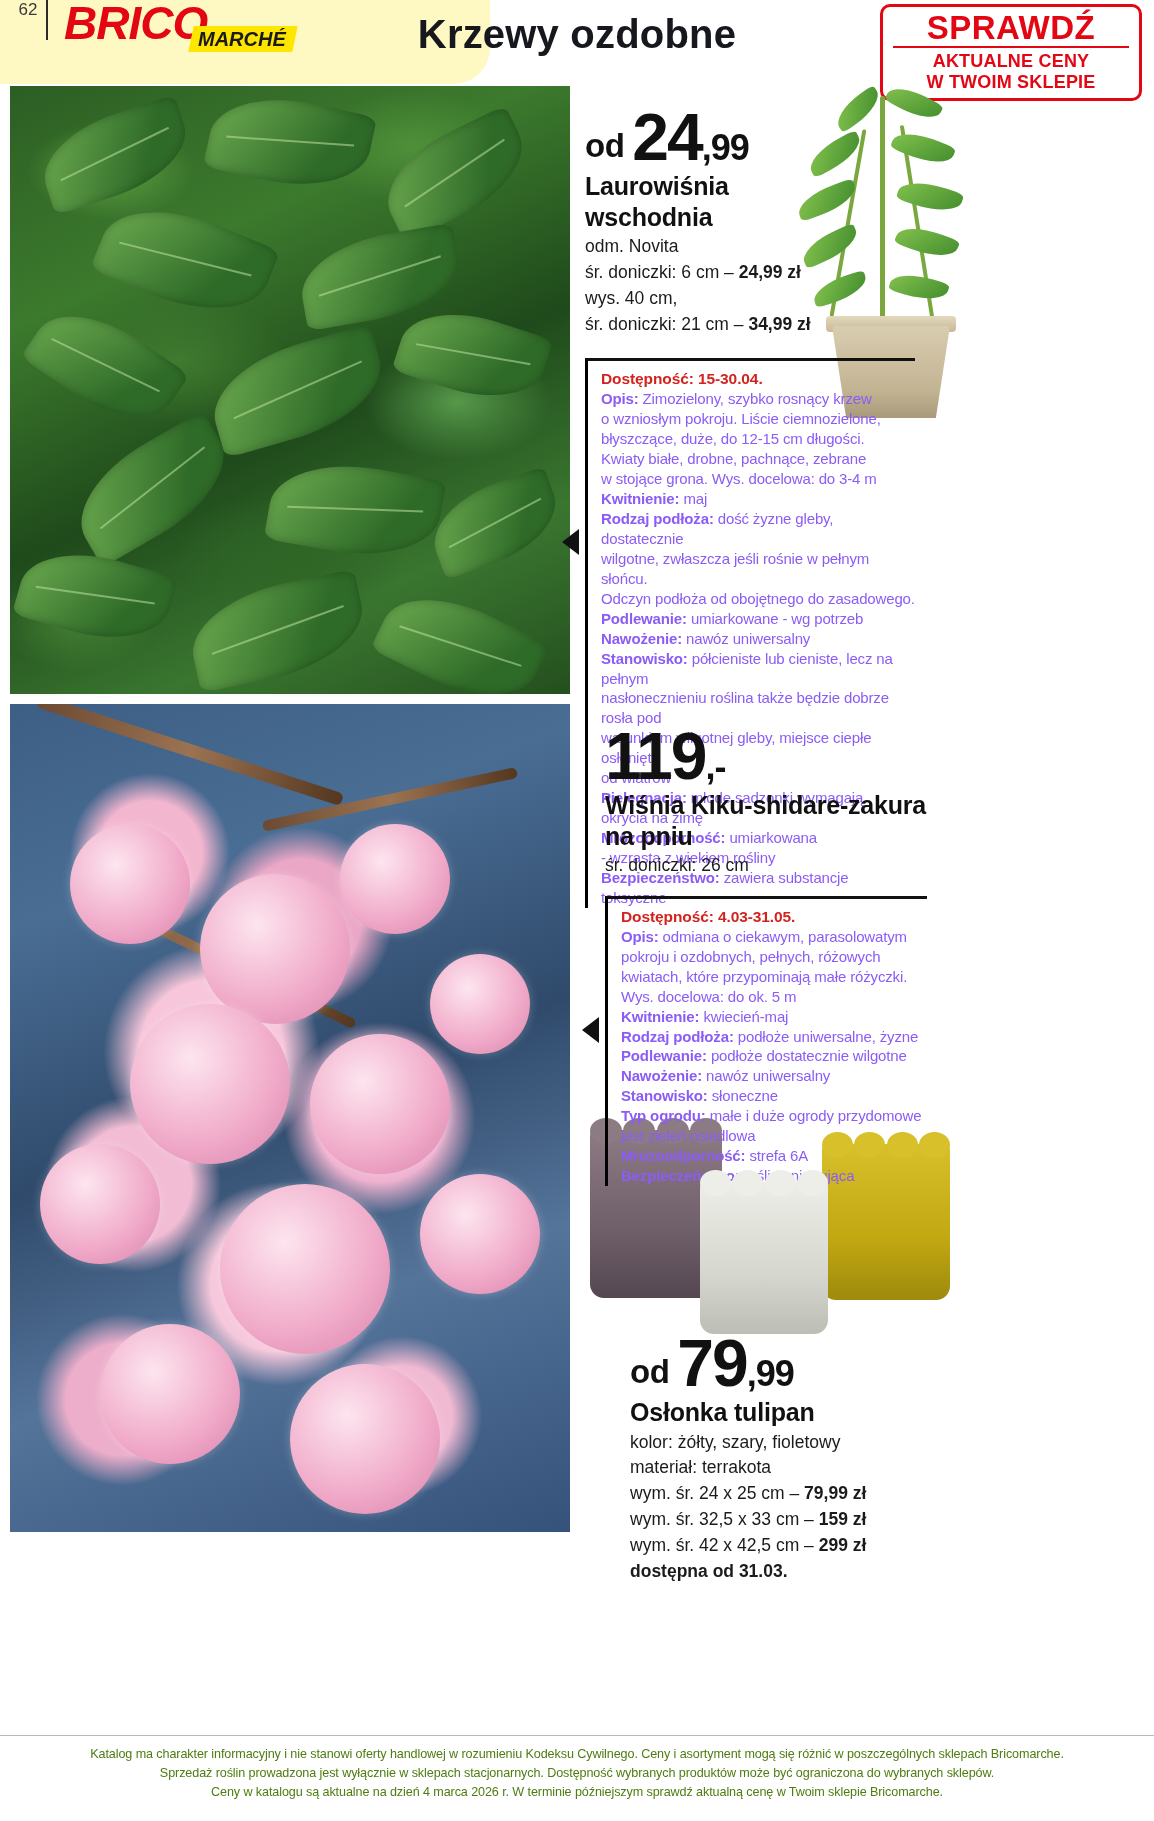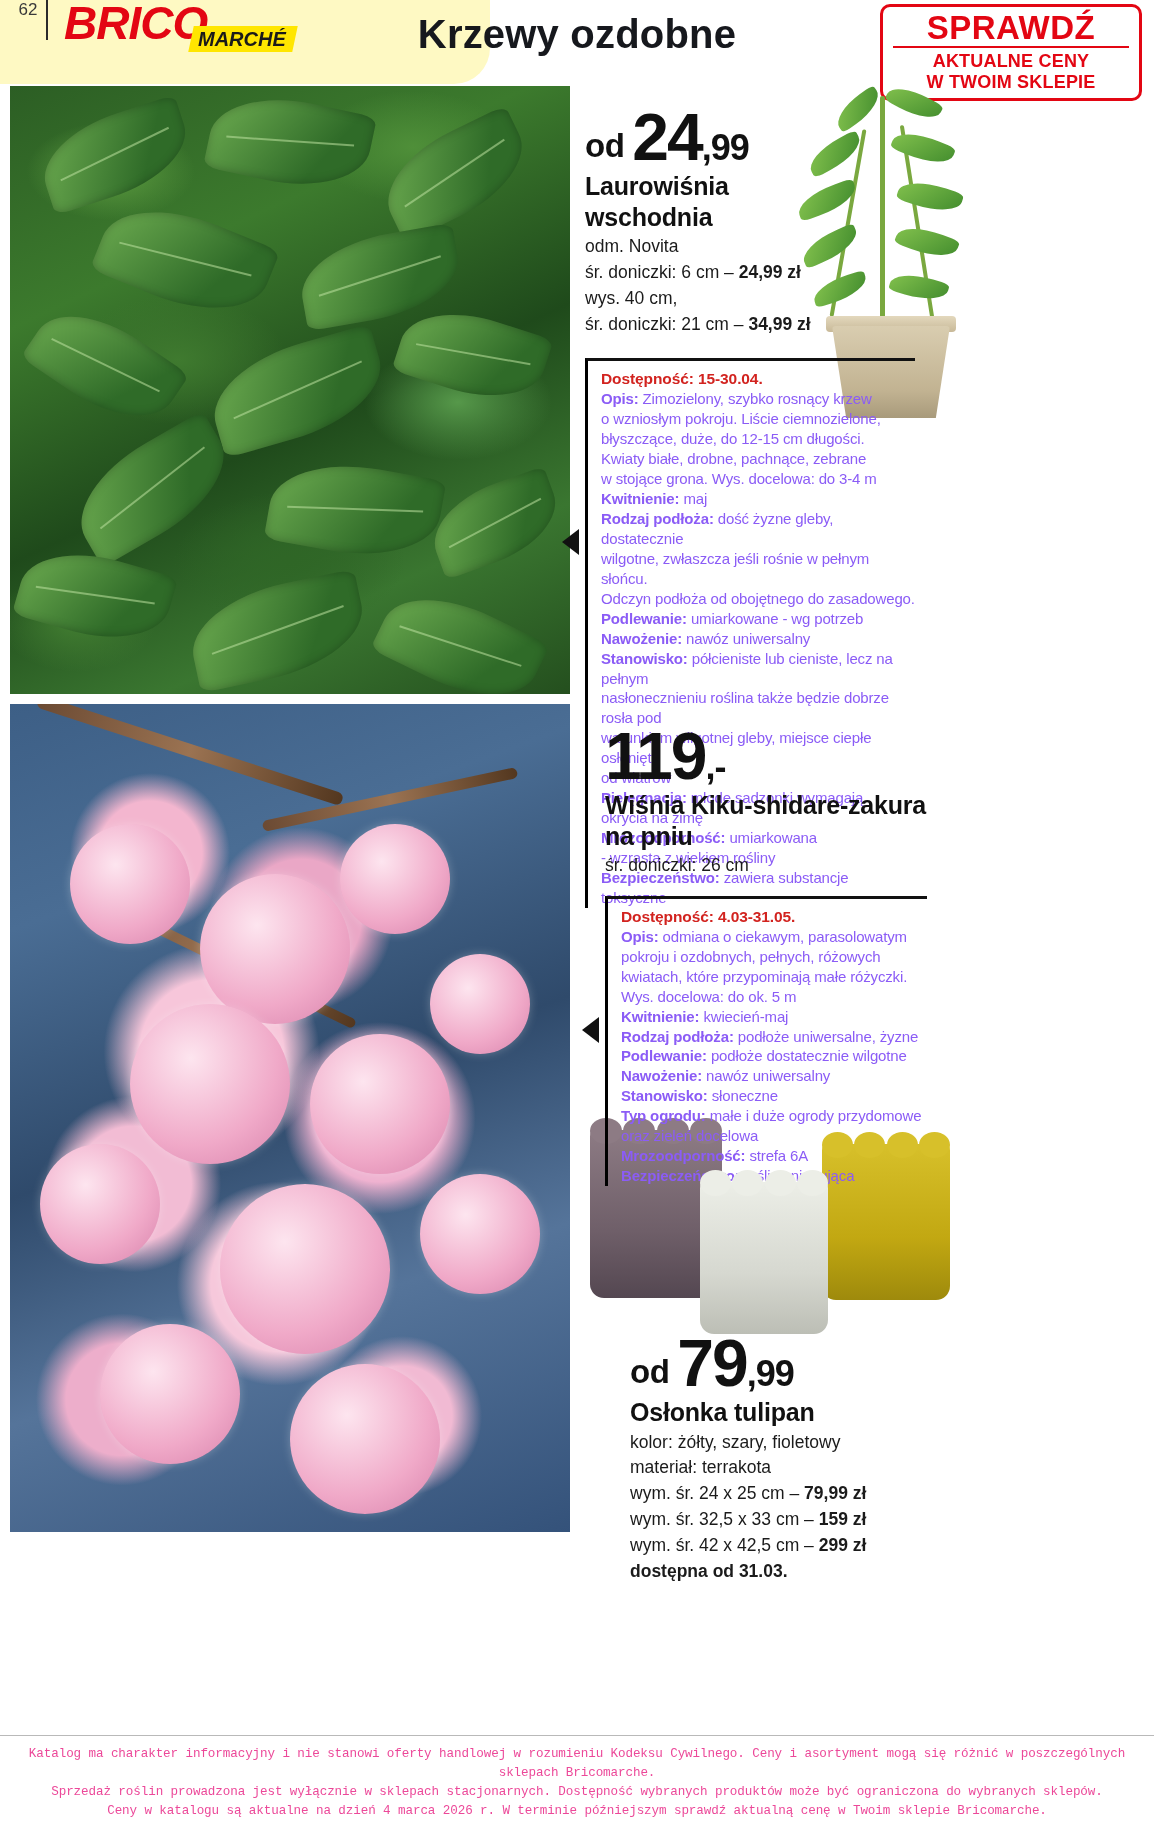--- a/index.html
+++ b/index.html
@@ -155,21 +155,21 @@
     position: absolute; left: -26px; width: 0; height: 0;
     border-top: 13px solid transparent; border-bottom: 13px solid transparent;
     border-right: 17px solid #111;
   }
 
   
   .footer {
     position: absolute; left: 0; right: 0; bottom: 0; height: 86px;
     border-top: 1px solid #b9b9b9; padding-top: 9px; text-align: center;
   }
-  .footer p { font-size: 12.6px; color: #ec4899; line-height: 1.5; letter-spacing: -0.1px; font-family: Liberation Mono, monospace;}
+  .footer p { font-size: 12.6px; color: #4d7c0f; line-height: 1.5; letter-spacing: -0.1px;}
 </style>
 </head>
 <body>
 
 <div class="page">
 
   <div class="header">
     <div class="header-left-plate">
       <div class="page-num">62</div>
       <div class="page-divider"></div>
@@ -340,21 +340,21 @@
           <div class="desc-line"><b>Opis:</b><span> odmiana o ciekawym, parasolowatym</span></div>
           <div class="desc-line"><span>pokroju i ozdobnych, pełnych, różowych</span></div>
           <div class="desc-line"><span>kwiatach, które przypominają małe różyczki.</span></div>
           <div class="desc-line"><span>Wys. docelowa: do ok. 5 m</span></div>
           <div class="desc-line"><b>Kwitnienie:</b><span> kwiecień-maj</span></div>
           <div class="desc-line"><b>Rodzaj podłoża:</b><span> podłoże uniwersalne, żyzne</span></div>
           <div class="desc-line"><b>Podlewanie:</b><span> podłoże dostatecznie wilgotne</span></div>
           <div class="desc-line"><b>Nawożenie:</b><span> nawóz uniwersalny</span></div>
           <div class="desc-line"><b>Stanowisko:</b><span> słoneczne</span></div>
           <div class="desc-line"><b>Typ ogrodu:</b><span> małe i duże ogrody przydomowe</span></div>
-          <div class="desc-line"><span>oraz zieleń docelowa</span></div>
+          <div class="desc-line"><span>jest zieleń osiedlowa</span></div>
           <div class="desc-line"><b>Mrozoodporność:</b><span> strefa 6A</span></div>
           <div class="desc-line"><b>Bezpieczeństwo:</b><span> roślina nietrująca</span></div>
         </div>
     </div>
   </div>
 
   <div class="col-right" style="top:1330px; left:630px;">
     <div class="price-row">
       <span class="price-od">od</span>
       <span class="price-main">79</span>

